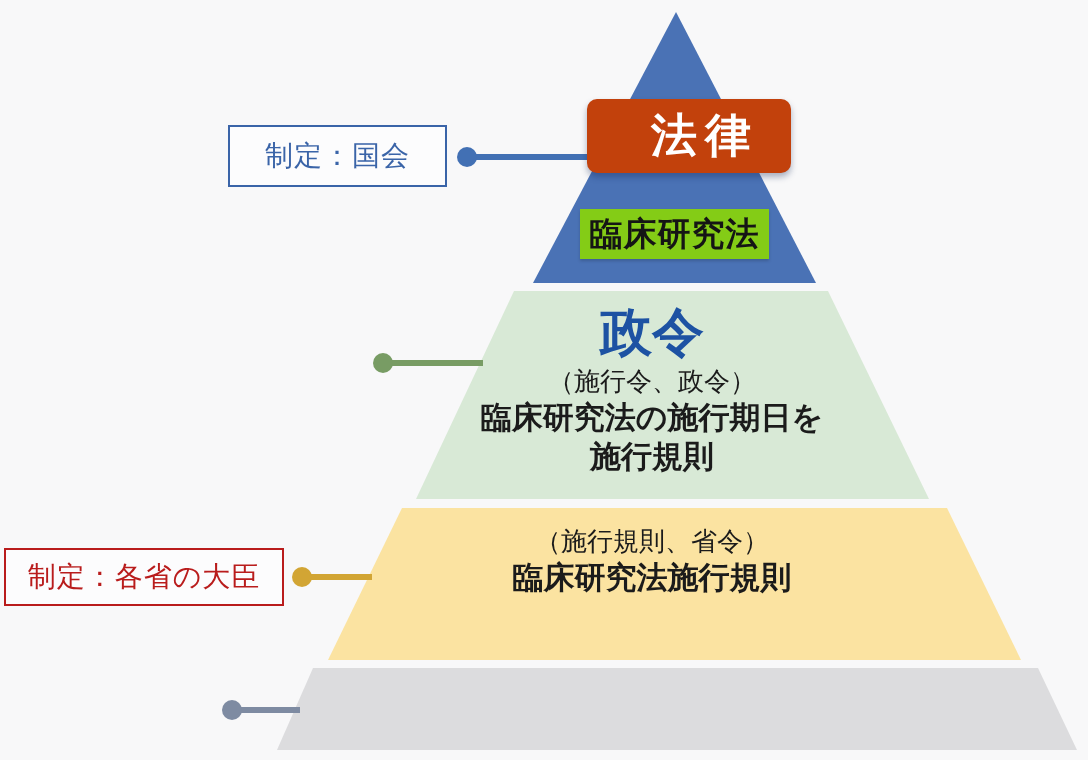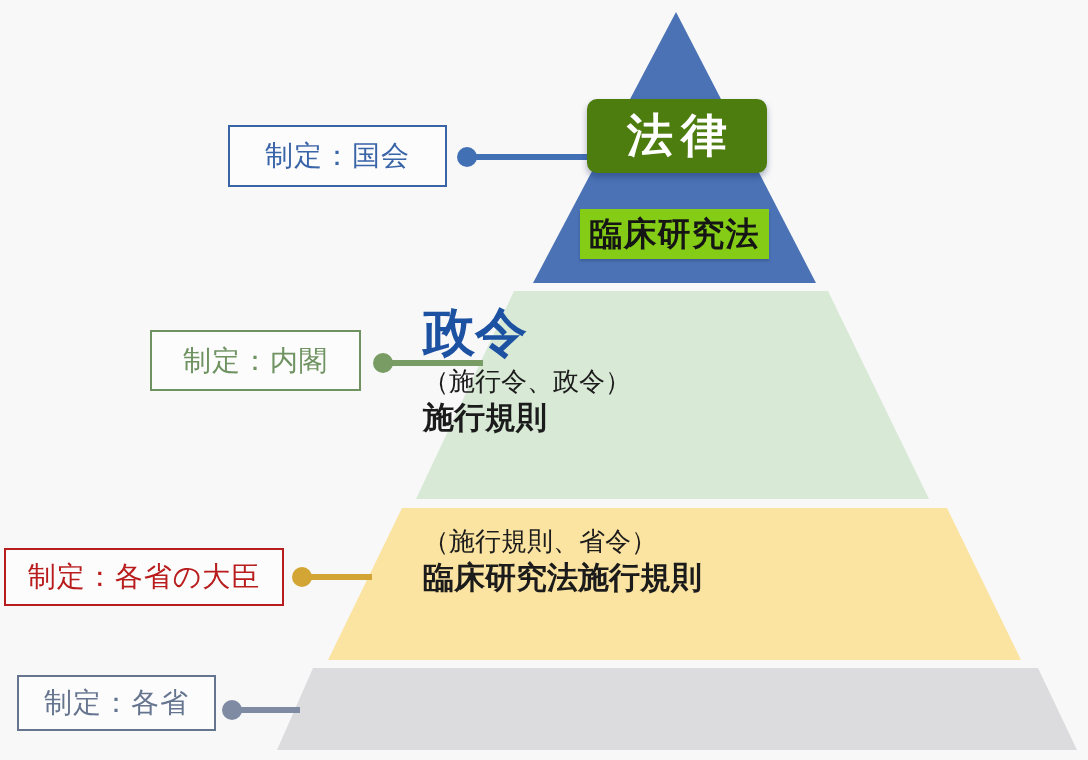--- a/index.html
+++ b/index.html
@@ -25,22 +25,22 @@
   }
   .law-tag{
     position:absolute;left:580px;top:189px;width:189px;height:50px;
     display:flex;align-items:center;justify-content:center;
     font-size:33px;font-weight:bold;letter-spacing:1px;
     box-shadow:0 2px 3px rgba(0,0,0,.18);
   }
 
   
   .level-text{
-    position:absolute;left:423px;width:544px;
-    line-height:1;
+    position:absolute;left:380px;width:544px;
+    text-align:center;line-height:1;
   }
   .level-text .title{font-weight:bold;font-size:52px;line-height:60px;}
   .level-text .subtitle{font-size:26px;line-height:34px;margin-top:2px;font-weight:500;}
   .level-text .body-line{font-size:31px;line-height:39px;font-weight:600;}
   .level-text .body-line:first-of-type{margin-top:3px;}
   #seirei-text{top:302px;}
   #shourei-text{top:522px;}
   #tsuuchi-text{top:688px;}
   #tsuuchi-text .title{font-size:40px;line-height:48px;letter-spacing:2px;}
 
@@ -76,33 +76,32 @@
     <line x1="383" y1="363" x2="483" y2="363" stroke-width="6" stroke="#789c64"></line>
     <circle cx="383" cy="363" r="10" fill="#789c64"></circle>
 
     <line x1="302" y1="577" x2="372" y2="577" stroke-width="6" stroke="#d2a534"></line>
     <circle cx="302" cy="577" r="10" fill="#d2a534"></circle>
 
     <line x1="232" y1="710" x2="300" y2="710" stroke-width="6" stroke="#7e8ba2"></line>
     <circle cx="232" cy="710" r="10" fill="#7e8ba2"></circle>
   </svg>
 
-  <div class="law-badge" style="background-color: #4d7c0f; color: rgb(255, 255, 255);">法律</div>
+  <div class="law-badge" style="background-color: #c2410c; color: rgb(255, 255, 255); padding-left: 24px;">法律</div>
   <div class="law-tag" style="background-color: #84cc16; color: rgb(21, 21, 21); margin-top: 20px;">臨床研究法</div>
 
   <div class="level-text" id="seirei-text" style="color: rgb(27, 27, 27);">
     <div class="title" style="color: rgb(29, 82, 163);">政令</div>
     <div class="subtitle">（施行令、政令）</div>
+    <div class="body-line">臨床研究法の施行期日を</div>
     <div class="body-line">施行規則</div>
   </div>
 
   <div class="level-text" id="shourei-text" style="color: rgb(27, 27, 27);">
     <div class="subtitle">（施行規則、省令）</div>
     <div class="body-line">臨床研究法施行規則</div>
   </div>
 
 
   <div class="callout" id="callout-kokkai" style="color: rgb(58, 100, 168);">制定：国会</div>
-  <div class="callout" id="callout-naikaku" style="color: rgb(110, 146, 96);">制定：内閣</div>
   <div class="callout" id="callout-daijin" style="color: #b91c1c;">制定：各省の大臣</div>
-  <div class="callout" id="callout-kakushou" style="color: rgb(102, 117, 143);">制定：各省</div>
 
 </div>
 
 </body></html>

